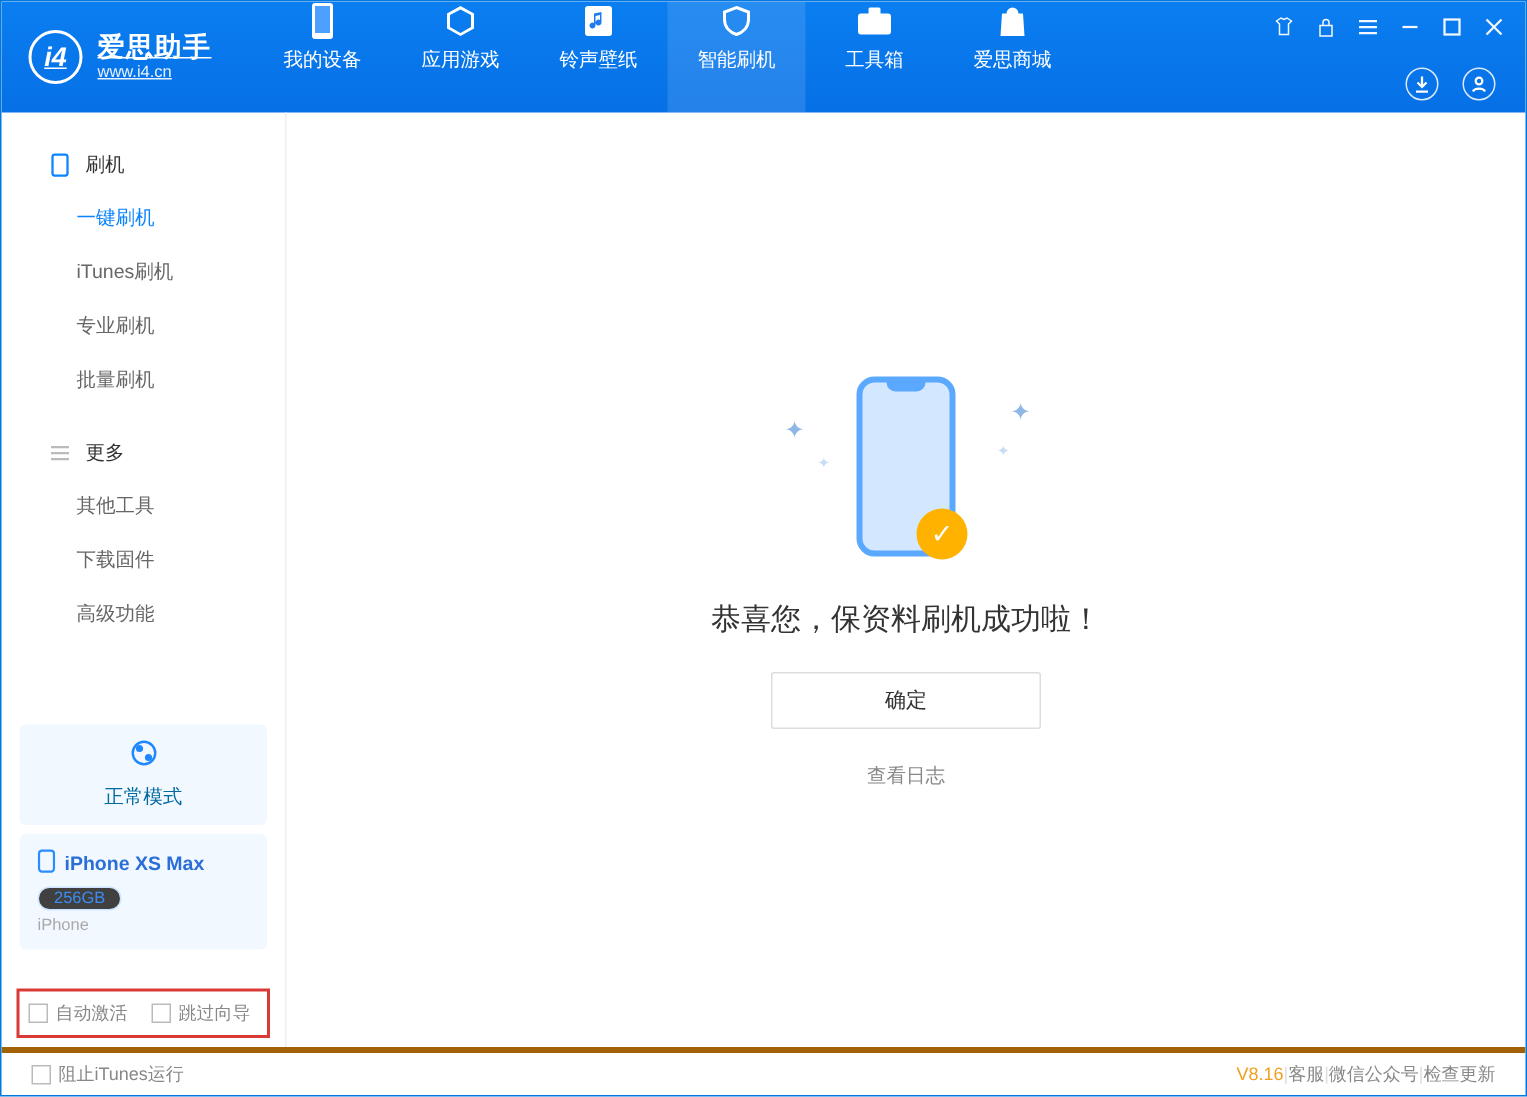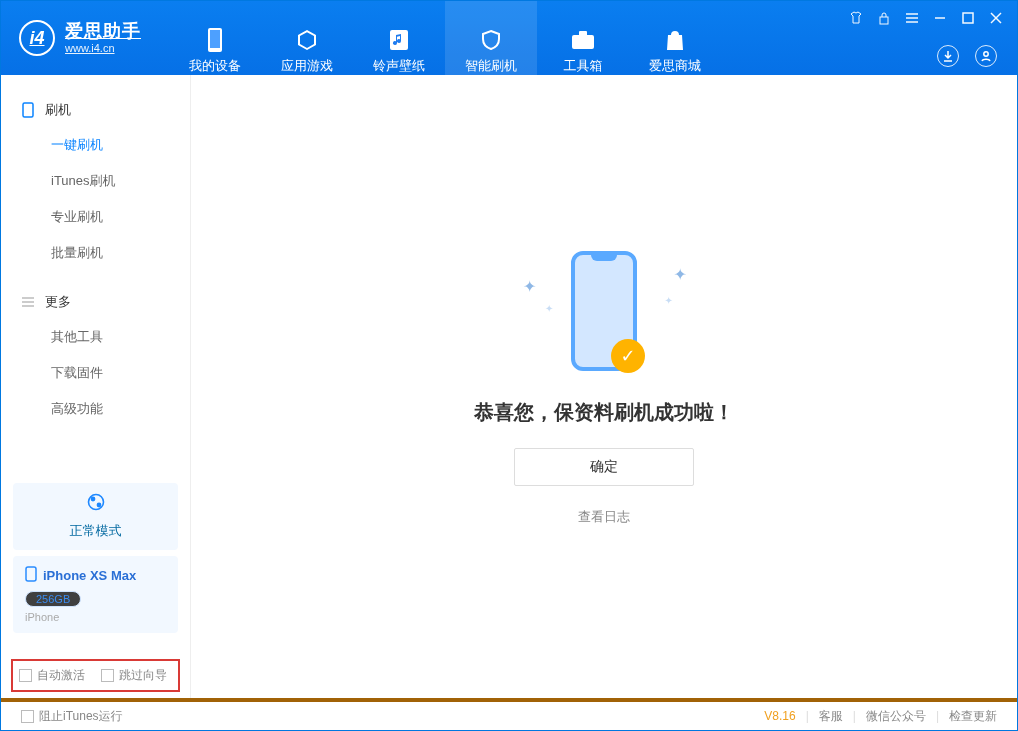--- a/index.html
+++ b/index.html
@@ -6,32 +6,32 @@
 body { background: #fff; width: 1018px; height: 731px; overflow: hidden; border: 1px solid #0078e0; }
 
 .titlebar { height: 74px; background: linear-gradient(180deg, #0a7ef0 0%, #0670e6 100%); display: flex; align-items: center; color: #fff; position: relative; }
 .logo-area { display: flex; align-items: center; padding: 0 18px; gap: 10px; text-decoration: underline; }
 .logo-circle { width: 36px; height: 36px; border: 2px solid #fff; border-radius: 50%; display: flex; align-items: center; justify-content: center; font-weight: bold; font-size: 18px; font-style: italic; }
 .logo-text { line-height: 1.1; }
 .logo-name { font-size: 18px; font-weight: bold; letter-spacing: 1px; }
 .logo-url { font-size: 11px; opacity: 0.9; }
 
 .nav-tabs { display: flex; height: 100%; margin-left: 10px; }
-.nav-tab { width: 92px; display: flex; flex-direction: column; align-items: center; justify-content: flex-end; gap: 4px; cursor: pointer; font-size: 13px; color: #fff; }
+.nav-tab { width: 92px; display: flex; flex-direction: column; align-items: center; justify-content: flex-start; gap: 4px; cursor: pointer; font-size: 13px; color: #fff; }
 .nav-tab.active { background: rgba(255,255,255,0.12); }
 .nav-tab .t-icon { width: 26px; height: 26px; display: flex; align-items: center; justify-content: center; }
 
 .win-ctrls { position: absolute; right: 14px; top: 10px; display: flex; gap: 14px; align-items: center; }
 .win-ctrls .w { width: 14px; height: 14px; cursor: pointer; opacity: 0.95; color: #fff; display: flex; align-items: center; justify-content: center; }
 .user-ctrls { position: absolute; right: 20px; top: 44px; display: flex; gap: 16px; }
 .circ-btn { width: 22px; height: 22px; border: 1.5px solid rgba(255,255,255,0.85); border-radius: 50%; display: flex; align-items: center; justify-content: center; cursor: pointer; color: #fff; font-size: 12px; }
 
 .body { display: flex; height: 623px; }
 .sidebar { width: 190px; border-right: 1px solid #eee; padding-top: 18px; font-size: 13px; position: relative; }
-.sb-group { color: #333; padding: 8px 20px; display: flex; align-items: center; gap: 10px; font-weight: 500; }
+.sb-group { color: #333; padding: 8px 32px; display: flex; align-items: center; gap: 10px; font-weight: 500; }
 .sb-icon { width: 14px; height: 14px; display: inline-flex; align-items: center; justify-content: center; color: #0b84ff; }
 .sb-item { color: #666; padding: 9px 20px 9px 50px; cursor: pointer; }
 .sb-item.active { color: #0b84ff; }
 
 .mode-card, .device-card { margin: 6px 12px; background: #f2f8ff; border-radius: 4px; padding: 10px 12px; font-size: 13px; }
 .mode-card { display: flex; align-items: center; gap: 8px; color: #0369a1; flex-direction: column; }
 .device-card .dv-name { color: #2a6fd6; font-weight: 600; display: flex; align-items: center; gap: 6px; }
 .dv-cap { margin-top: 6px; display: inline-block; background: #404040; border: 1px solid #cfe4ff; color: #3a8cf0; border-radius: 10px; padding: 1px 10px; font-size: 11px; }
 .dv-type { margin-top: 4px; color: #aaa; font-size: 11px; }
 
@@ -39,26 +39,26 @@
 .opt-inner { border: 2px solid #d93a36; padding: 6px 6px; display: flex; gap: 16px; align-items: center; font-size: 12px; color: #888; }
 .chk { width: 13px; height: 13px; border: 1px solid #bbb; display: inline-block; vertical-align: middle; margin-right: 5px; }
 
 .content { flex: 1; display: flex; flex-direction: column; align-items: center; justify-content: center; gap: 22px; }
 .result-img { position: relative; width: 130px; height: 130px; }
 .sparkle { position: absolute; color: #8fb8e6; font-size: 16px; }
 .phone-shell { width: 66px; height: 120px; border: 4px solid #5aa9ff; border-radius: 12px; position: absolute; left: 32px; top: 4px; background: #d3e7ff; }
 .phone-shell::before { content: ""; position: absolute; left: 50%; top: -2px; transform: translateX(-50%); width: 26px; height: 8px; background: #5aa9ff; border-radius: 0 0 6px 6px; }
 .badge { position: absolute; right: -12px; bottom: -6px; width: 34px; height: 34px; background: #ffb300; border-radius: 50%; color: #fff; display: flex; align-items: center; justify-content: center; font-size: 18px; }
 
-.result-text { font-size: 20px; color: #333; font-weight: 700; }
+.result-text { font-size: 20px; color: #333; font-weight: 400; }
 .ok-btn { width: 180px; height: 38px; border: 1px solid #ddd; background: #fff; cursor: pointer; font-size: 14px; color: #333; border-radius: 2px; }
 .log-link { color: #888; font-size: 13px; cursor: pointer; }
 
 .footer { height: 32px; border-top: 4px solid #a16207; display: flex; align-items: center; padding: 0 20px; font-size: 12px; color: #888; }
-.footer .f-right { margin-left: auto; display: flex; align-items: center; gap: 10px; }
+.footer .f-right { margin-left: auto; display: flex; align-items: center; }
 .footer .ver { color: #f0a020; }
 .footer a { color: #888; cursor: pointer; }
 .sep { color: #ddd; }
 </style>
 </head>
 <body>
 
 <div class="titlebar">
   <div class="logo-area">
     <div class="logo-circle">i4</div>

